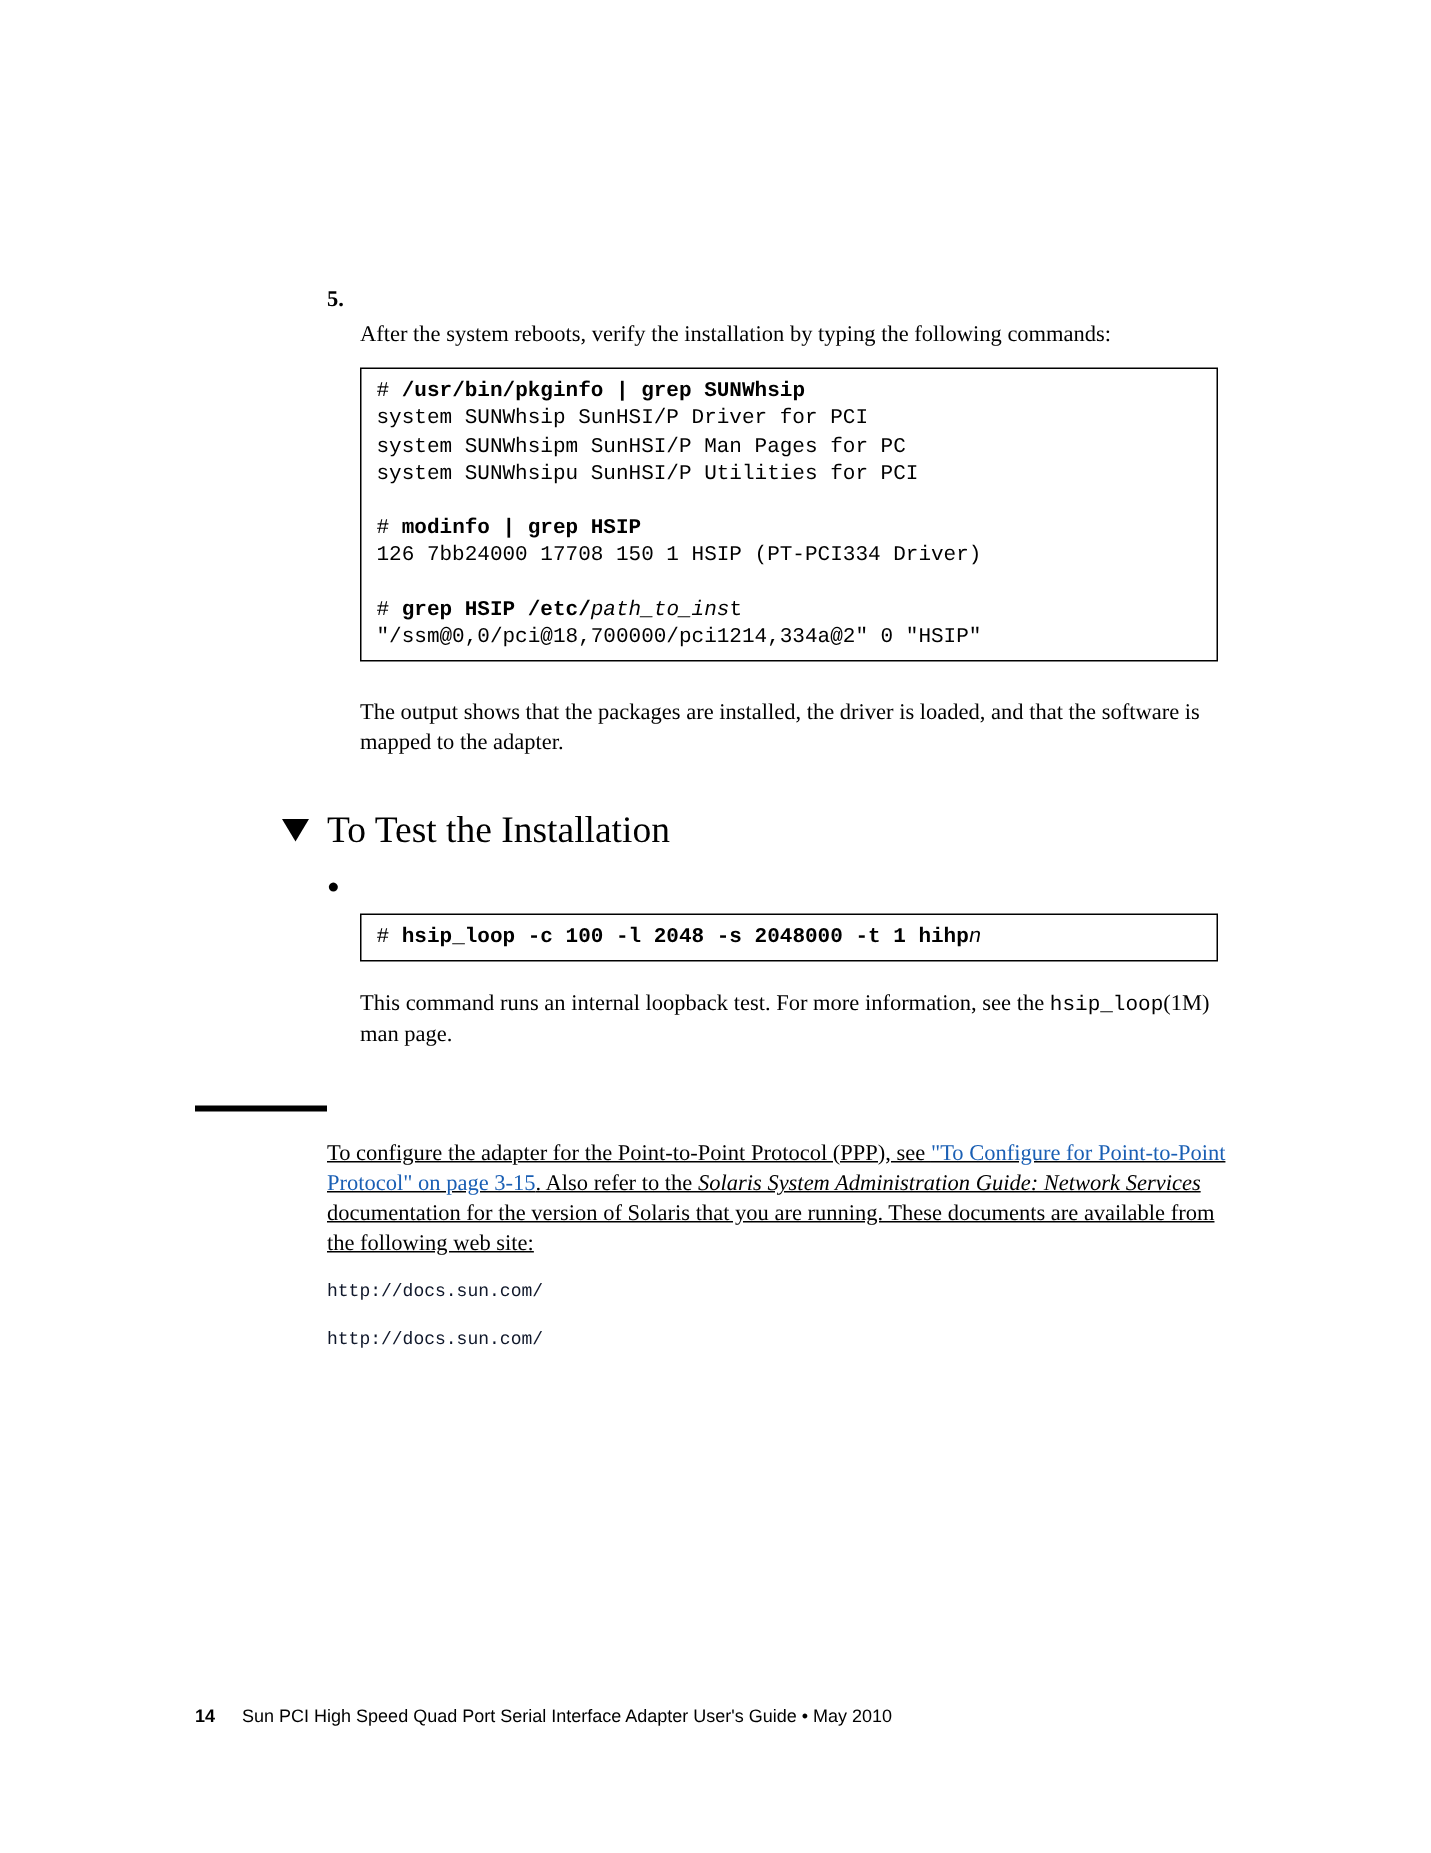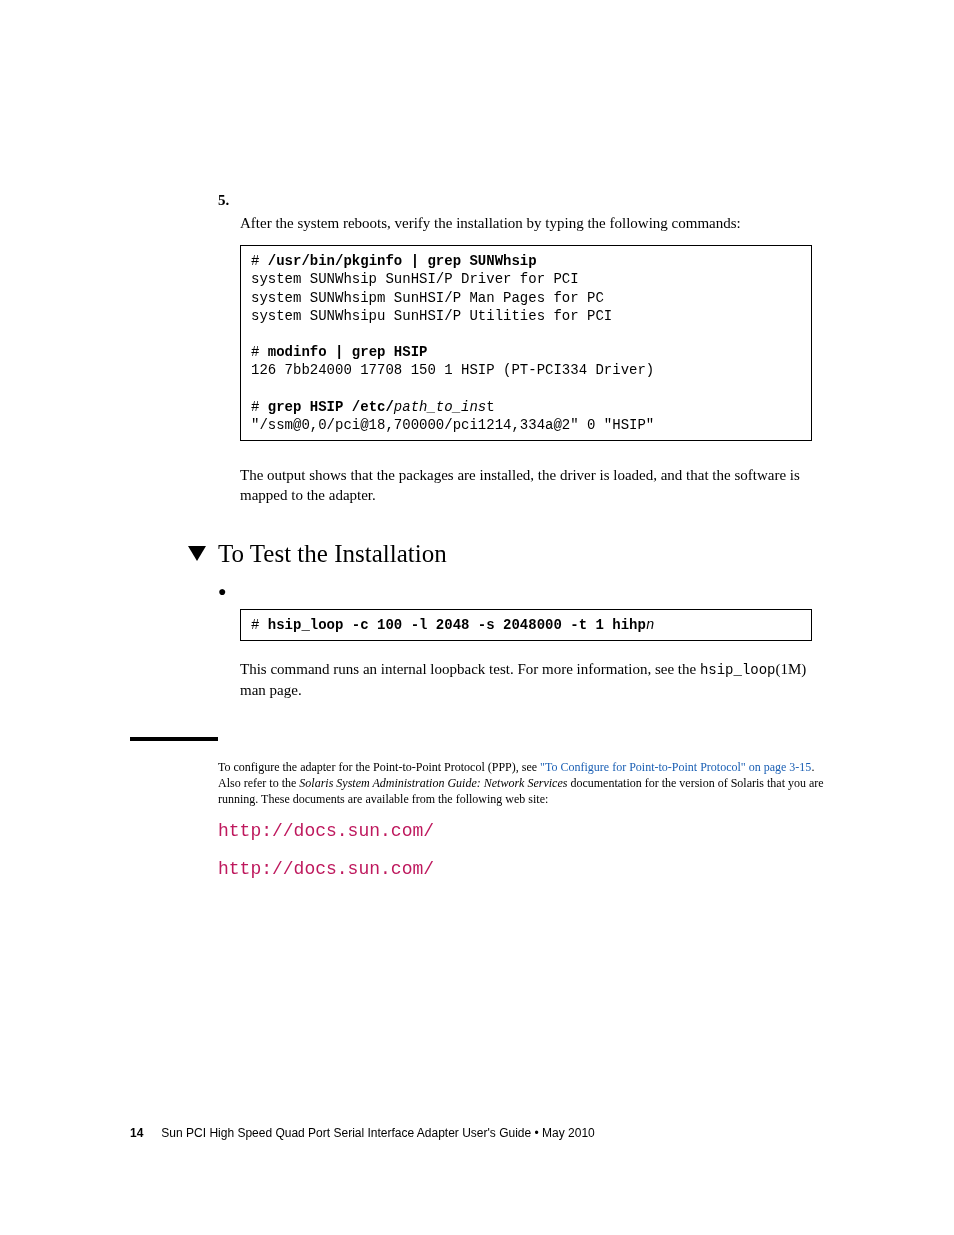--- a/index.html
+++ b/index.html
@@ -94,34 +94,35 @@
   }
   .h1 {
     font-size: 32px;
     font-weight: normal;
     margin: 0 0 20px 0;
   }
   .link { color: #1a5fb4; }
   .mono-inline { font-family: "Courier New", monospace; font-size: 14px; }
   .bookital { font-style: italic; }
   .para {
-    font-size: 12px;
+    font-size: 15px;
     line-height: 1.35;
     margin: 0 0 14px 0;
+    text-decoration: underline;
   }
   .linkline {
     font-family: "Courier New", monospace;
-    font-size: 18px;
-    color: #be185d;
+    font-size: 12px;
+    color: #0f172a;
     margin: 0 0 18px 0;
   }
   .footer {
     position: absolute;
     left: 130px;
-    bottom: 95px;
+    bottom: 84px;
     font-family: Arial, Helvetica, sans-serif;
     font-size: 12px;
   }
   .footer .pg { font-weight: bold; margin-right: 18px; }
 </style>
 </head>
 <body>
 
 <div class="page">
 

